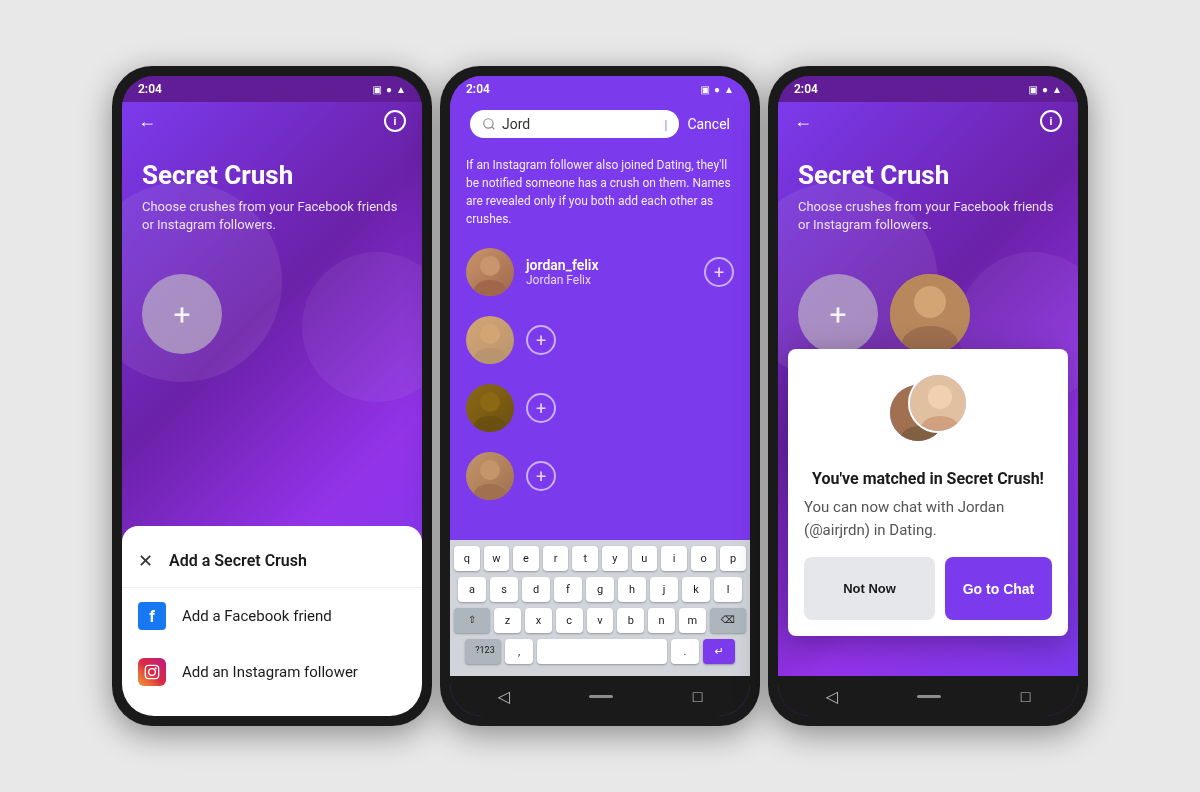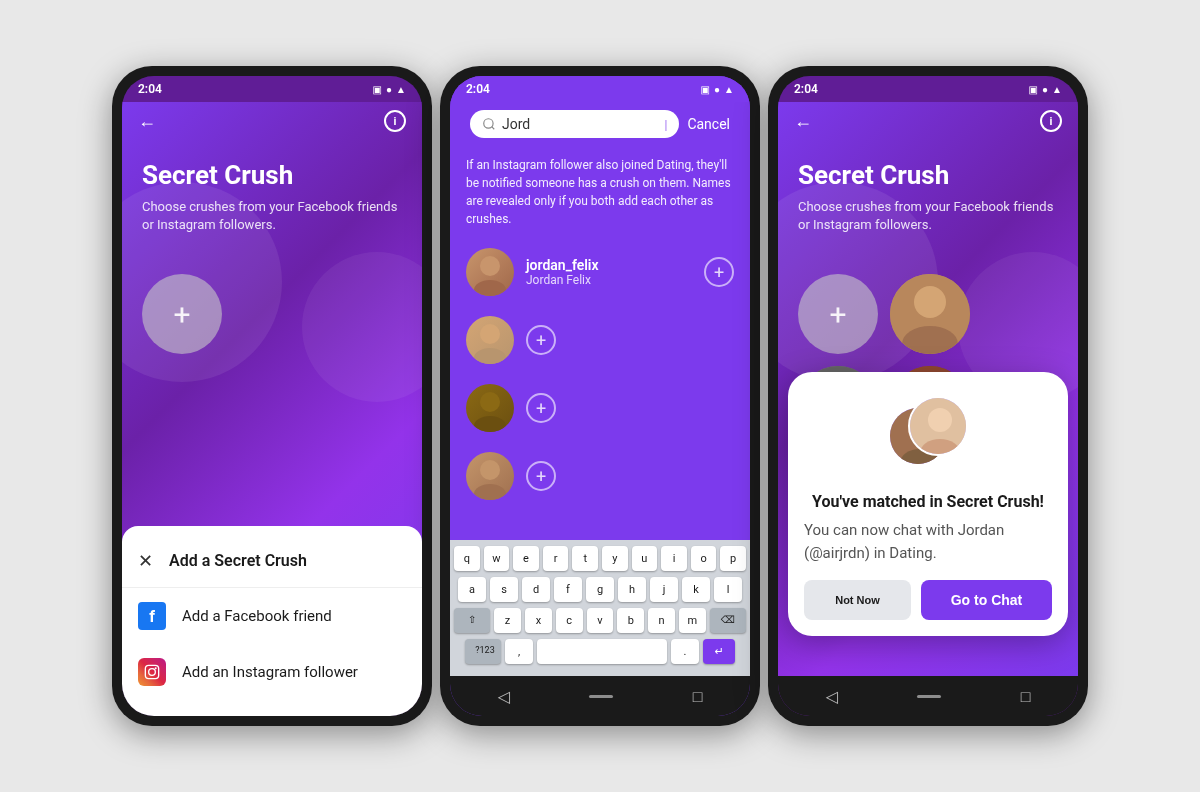--- a/index.html
+++ b/index.html
@@ -360,21 +360,21 @@
       color: white;
     }
 
     
     .match-overlay {
       position: absolute;
       bottom: 40px;
       left: 10px;
       right: 10px;
       background: white;
-      border-radius: 24px;
+      border-radius: 8px;
       padding: 24px 16px 16px;
       z-index: 30;
       box-shadow: 0 8px 32px rgba(0,0,0,0.3);
     }
     .match-avatar-container {
       display: flex;
       justify-content: center;
       margin-bottom: 16px;
     }
     .match-avatars {
@@ -417,25 +417,25 @@
       text-align: left;
       line-height: 1.5;
       margin-bottom: 16px;
     }
     .match-actions {
       display: flex;
       gap: 10px;
     }
     .btn-not-now {
       flex: 1;
-      padding: 0;
+      padding: 24px;
       border-radius: 8px;
       background: #e5e7eb;
       color: #1a1a1a;
-      font-size: 11px;
+      font-size: 13px;
       font-weight: 600;
       text-align: center;
       cursor: pointer;
       border: none;
     }
     .btn-go-chat {
       flex: 1;
       padding: 12px;
       border-radius: 8px;
       background: #7c3aed;

